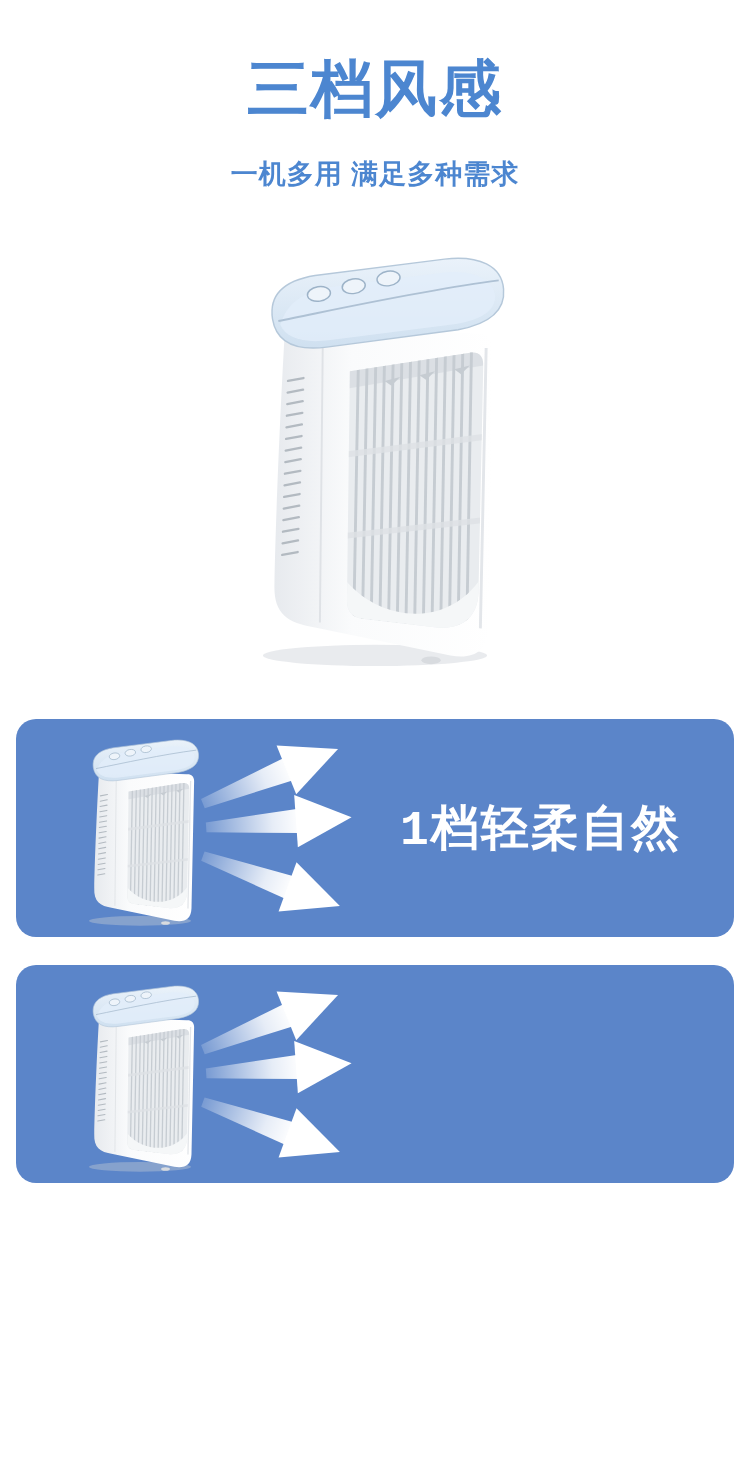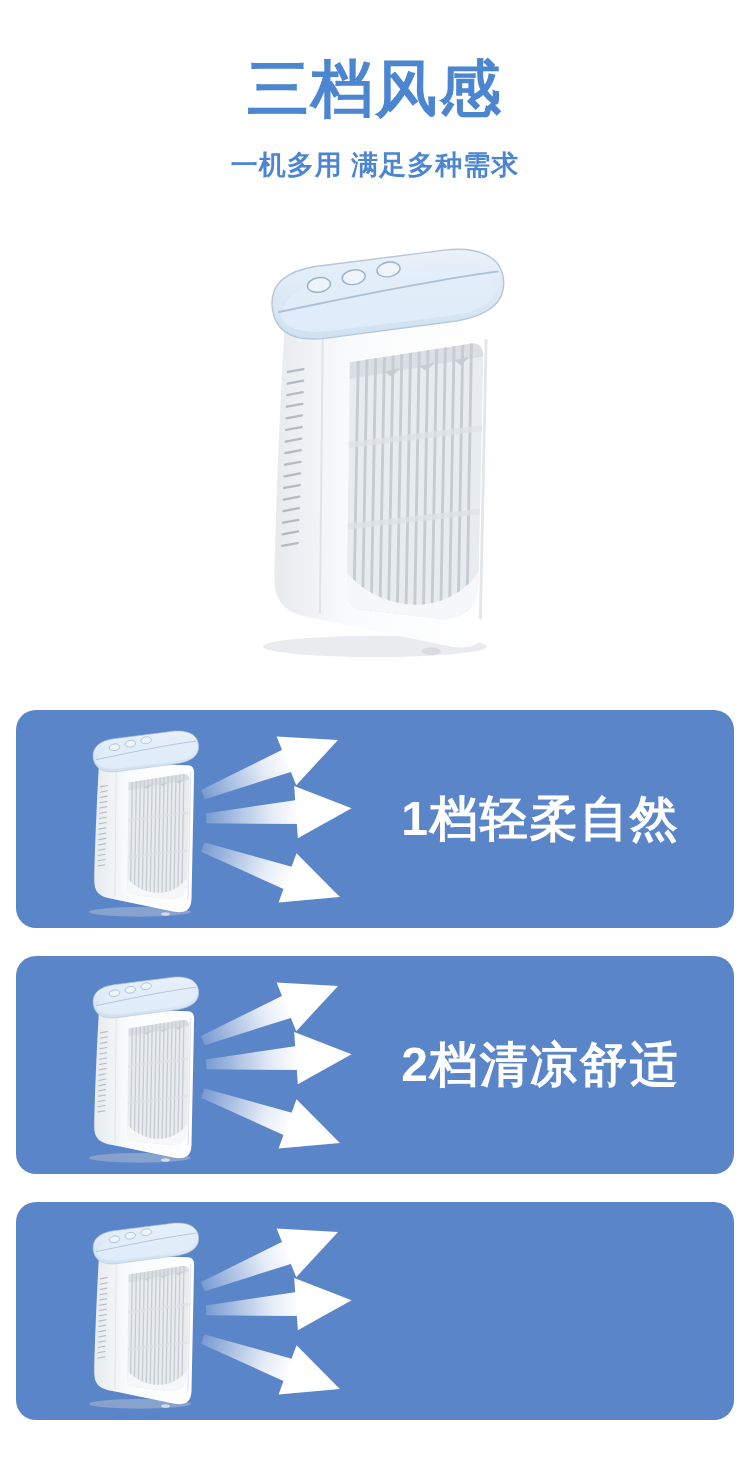--- a/index.html
+++ b/index.html
@@ -8,36 +8,36 @@
     background:var(--page-bg,#ffffff);
     font-family:"Liberation Sans","DejaVu Sans",sans-serif;
   }
   .header{padding-top:54px;text-align:center;}
   .title{
     display:flex;justify-content:center;align-items:center;column-gap:50px;
     font-size:62px;line-height:1.12;font-weight:900;
     color:var(--title-blue,#4c86d0);letter-spacing:2px;
   }
   .subtitle{
-    margin-top:24px;font-size:27px;font-weight:700;letter-spacing:1px;
+    margin-top:33px;font-size:27px;font-weight:700;letter-spacing:1px;
     color:var(--title-blue,#4c86d0);
   }
   .hero{margin-top:42px;display:flex;justify-content:center;}
   .cards{margin-top:50px;}
   .card{
     position:relative;margin:0 16px 28px 16px;height:218px;
     background:var(--card-blue,#5b85c9);border-radius:20px;
   }
   .mini{position:absolute;left:58px;top:10px;}
   .arrows{position:absolute;left:168px;top:24px;}
   .card-label{
     position:absolute;left:355px;right:24px;top:0;bottom:0;
     display:flex;align-items:center;justify-content:center;
     font-size:48px;font-weight:900;color:var(--arrow-white,#ffffff);
-    letter-spacing:2px;white-space:nowrap;
+    letter-spacing:2px;white-space:nowrap;font-family:Liberation Mono, monospace;
   }
   .defs-holder{position:absolute;width:0;height:0;overflow:hidden;}
 </style>
 </head>
 <body>
 
 <svg class="defs-holder" aria-hidden="true">
   <defs>
     <linearGradient id="bodyGrad" x1="0" y1="0" x2="1" y2="0">
       <stop offset="0" stop-color="#e7eaee"></stop>
@@ -148,31 +148,20 @@
       <use href="#cooler"></use>
     </svg>
     <svg class="arrows" width="195" height="172" viewBox="0 0 200 210">
       <use href="#arrow" transform="translate(4,74) rotate(-22)"></use>
       <use href="#arrow" transform="translate(8,103) rotate(-4)"></use>
       <use href="#arrow" transform="translate(4,138) rotate(20)"></use>
     </svg>
     <div class="card-label">1档轻柔自然</div>
   </div>
 
-  <div class="card">
-    <svg class="mini" width="132" height="198" viewBox="0 0 300 450">
-      <use href="#cooler"></use>
-    </svg>
-    <svg class="arrows" width="195" height="172" viewBox="0 0 200 210">
-      <use href="#arrow" transform="translate(4,74) rotate(-22)"></use>
-      <use href="#arrow" transform="translate(8,103) rotate(-4)"></use>
-      <use href="#arrow" transform="translate(4,138) rotate(20)"></use>
-    </svg>
-    <div class="card-label">2档清凉舒适</div>
-  </div>
 
   <div class="card">
     <svg class="mini" width="132" height="198" viewBox="0 0 300 450">
       <use href="#cooler"></use>
     </svg>
     <svg class="arrows" width="195" height="172" viewBox="0 0 200 210">
       <use href="#arrow" transform="translate(4,74) rotate(-22)"></use>
       <use href="#arrow" transform="translate(8,103) rotate(-4)"></use>
       <use href="#arrow" transform="translate(4,138) rotate(20)"></use>
     </svg>

